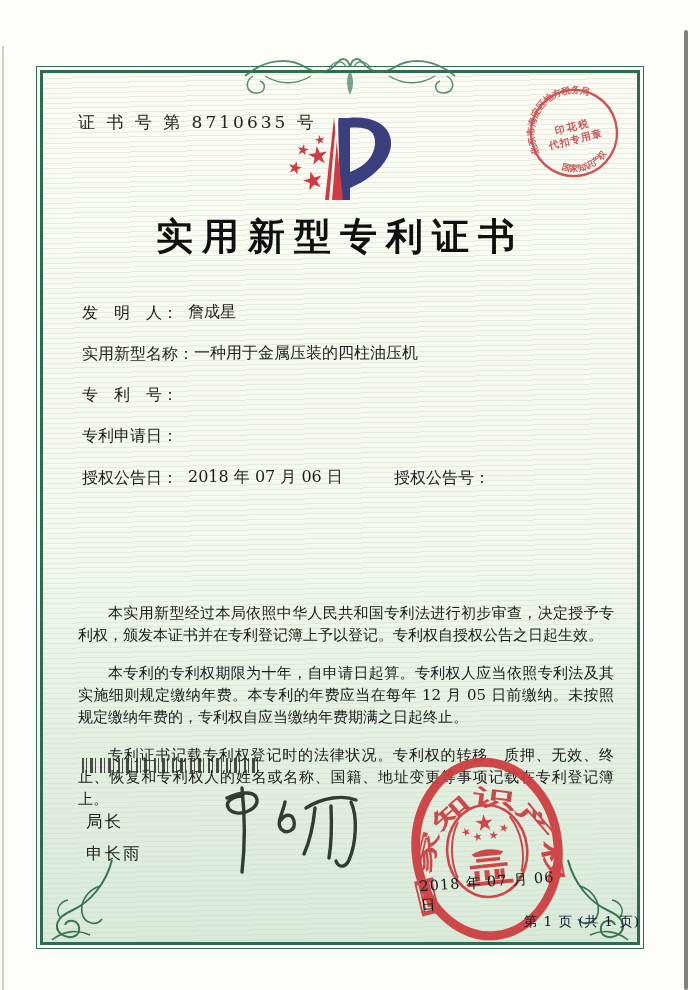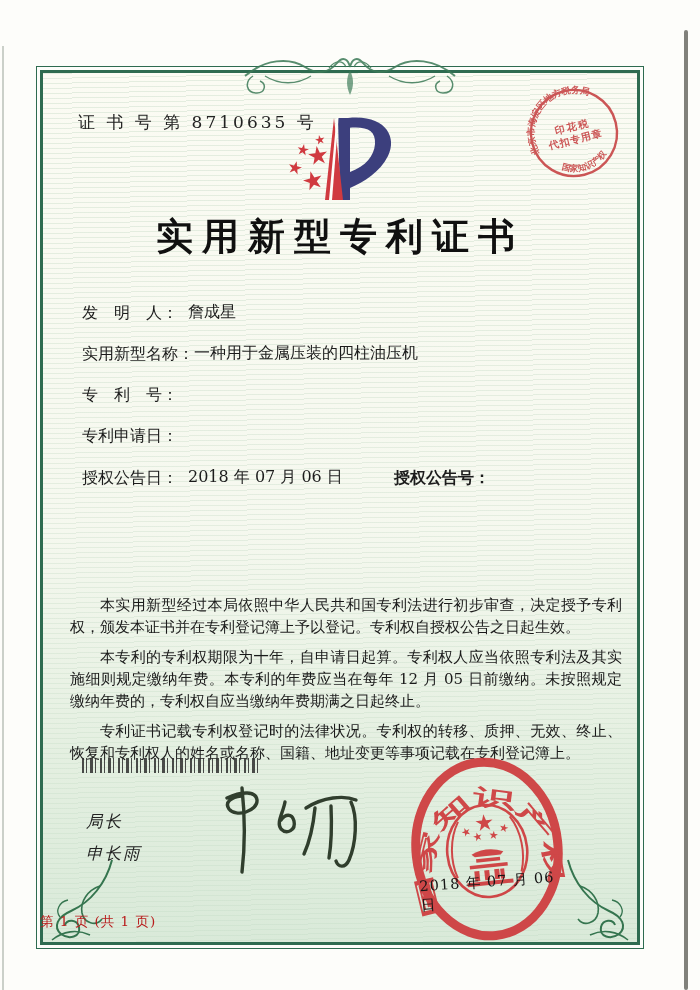--- a/index.html
+++ b/index.html
@@ -27,33 +27,33 @@
   .cert-number{left:78px;top:111px;font-size:17px;letter-spacing:3px;color:#222;}
   .cert-title{left:40px;top:212px;width:600px;text-align:center;
     font-size:37px;font-weight:bold;letter-spacing:9px;color:#101010;}
   .fields{left:82px;top:300px;width:520px;font-size:16px;line-height:26px;}
   .field-row{display:flex;margin-bottom:15px;}
   .field-label{flex:0 0 106px;white-space:nowrap;}
   .field-value{flex:1;line-height:24px;}
   .grant-row{display:flex;margin-top:16px;}
   .grant-left{flex:0 0 312px;display:flex;}
   .grant-right{flex:1;display:flex;}
-  .grant-right .field-label{flex:0 0 102px;font-weight:bold;}
+  .grant-right .field-label{flex:0 0 102px;}
   .body-text{left:62px;top:586px;width:568px;font-size:15px;line-height:22px;
     text-align:justify;color:#1a1a1a;}
-  .body-text p{margin:8px;text-indent:2em;}
+  .body-text p{margin:16px;text-indent:2em;}
   .barcode{left:82px;top:758px;width:178px;height:15px;opacity:.85;
     background:repeating-linear-gradient(90deg,
       #2d2d2d 0 2px,transparent 2px 4px,#2d2d2d 4px 5px,transparent 5px 8px,
       #2d2d2d 8px 11px,transparent 11px 13px,#2d2d2d 13px 14px,transparent 14px 18px);}
-  .officer{left:86px;top:806px;font-size:16.5px;line-height:32px;letter-spacing:2px;color:#222;font-style:italic;}
+  .officer{left:86px;top:806px;font-size:16.5px;line-height:32px;letter-spacing:2px;color:#222;}
   .seal-date{left:420px;top:872px;width:150px;font-size:14.5px;letter-spacing:1px;
     color:#151515;transform:rotate(-4deg);}
-  .page-footer{left:40px;top:913px;width:600px;text-align:left;font-size:13.5px;
-    letter-spacing:1px;color:#b91c1c;}
+  .page-footer{left:40px;top:913px;width:600px;text-align:right;font-size:13.5px;
+    letter-spacing:1px;color:#0f172a;}
   svg{display:block;}
 </style>
 </head>
 <body>
 
 <div class="scan-edge-left"></div>
 <div class="scan-edge-right"></div>
 
 <div class="cert-border"></div>
 

